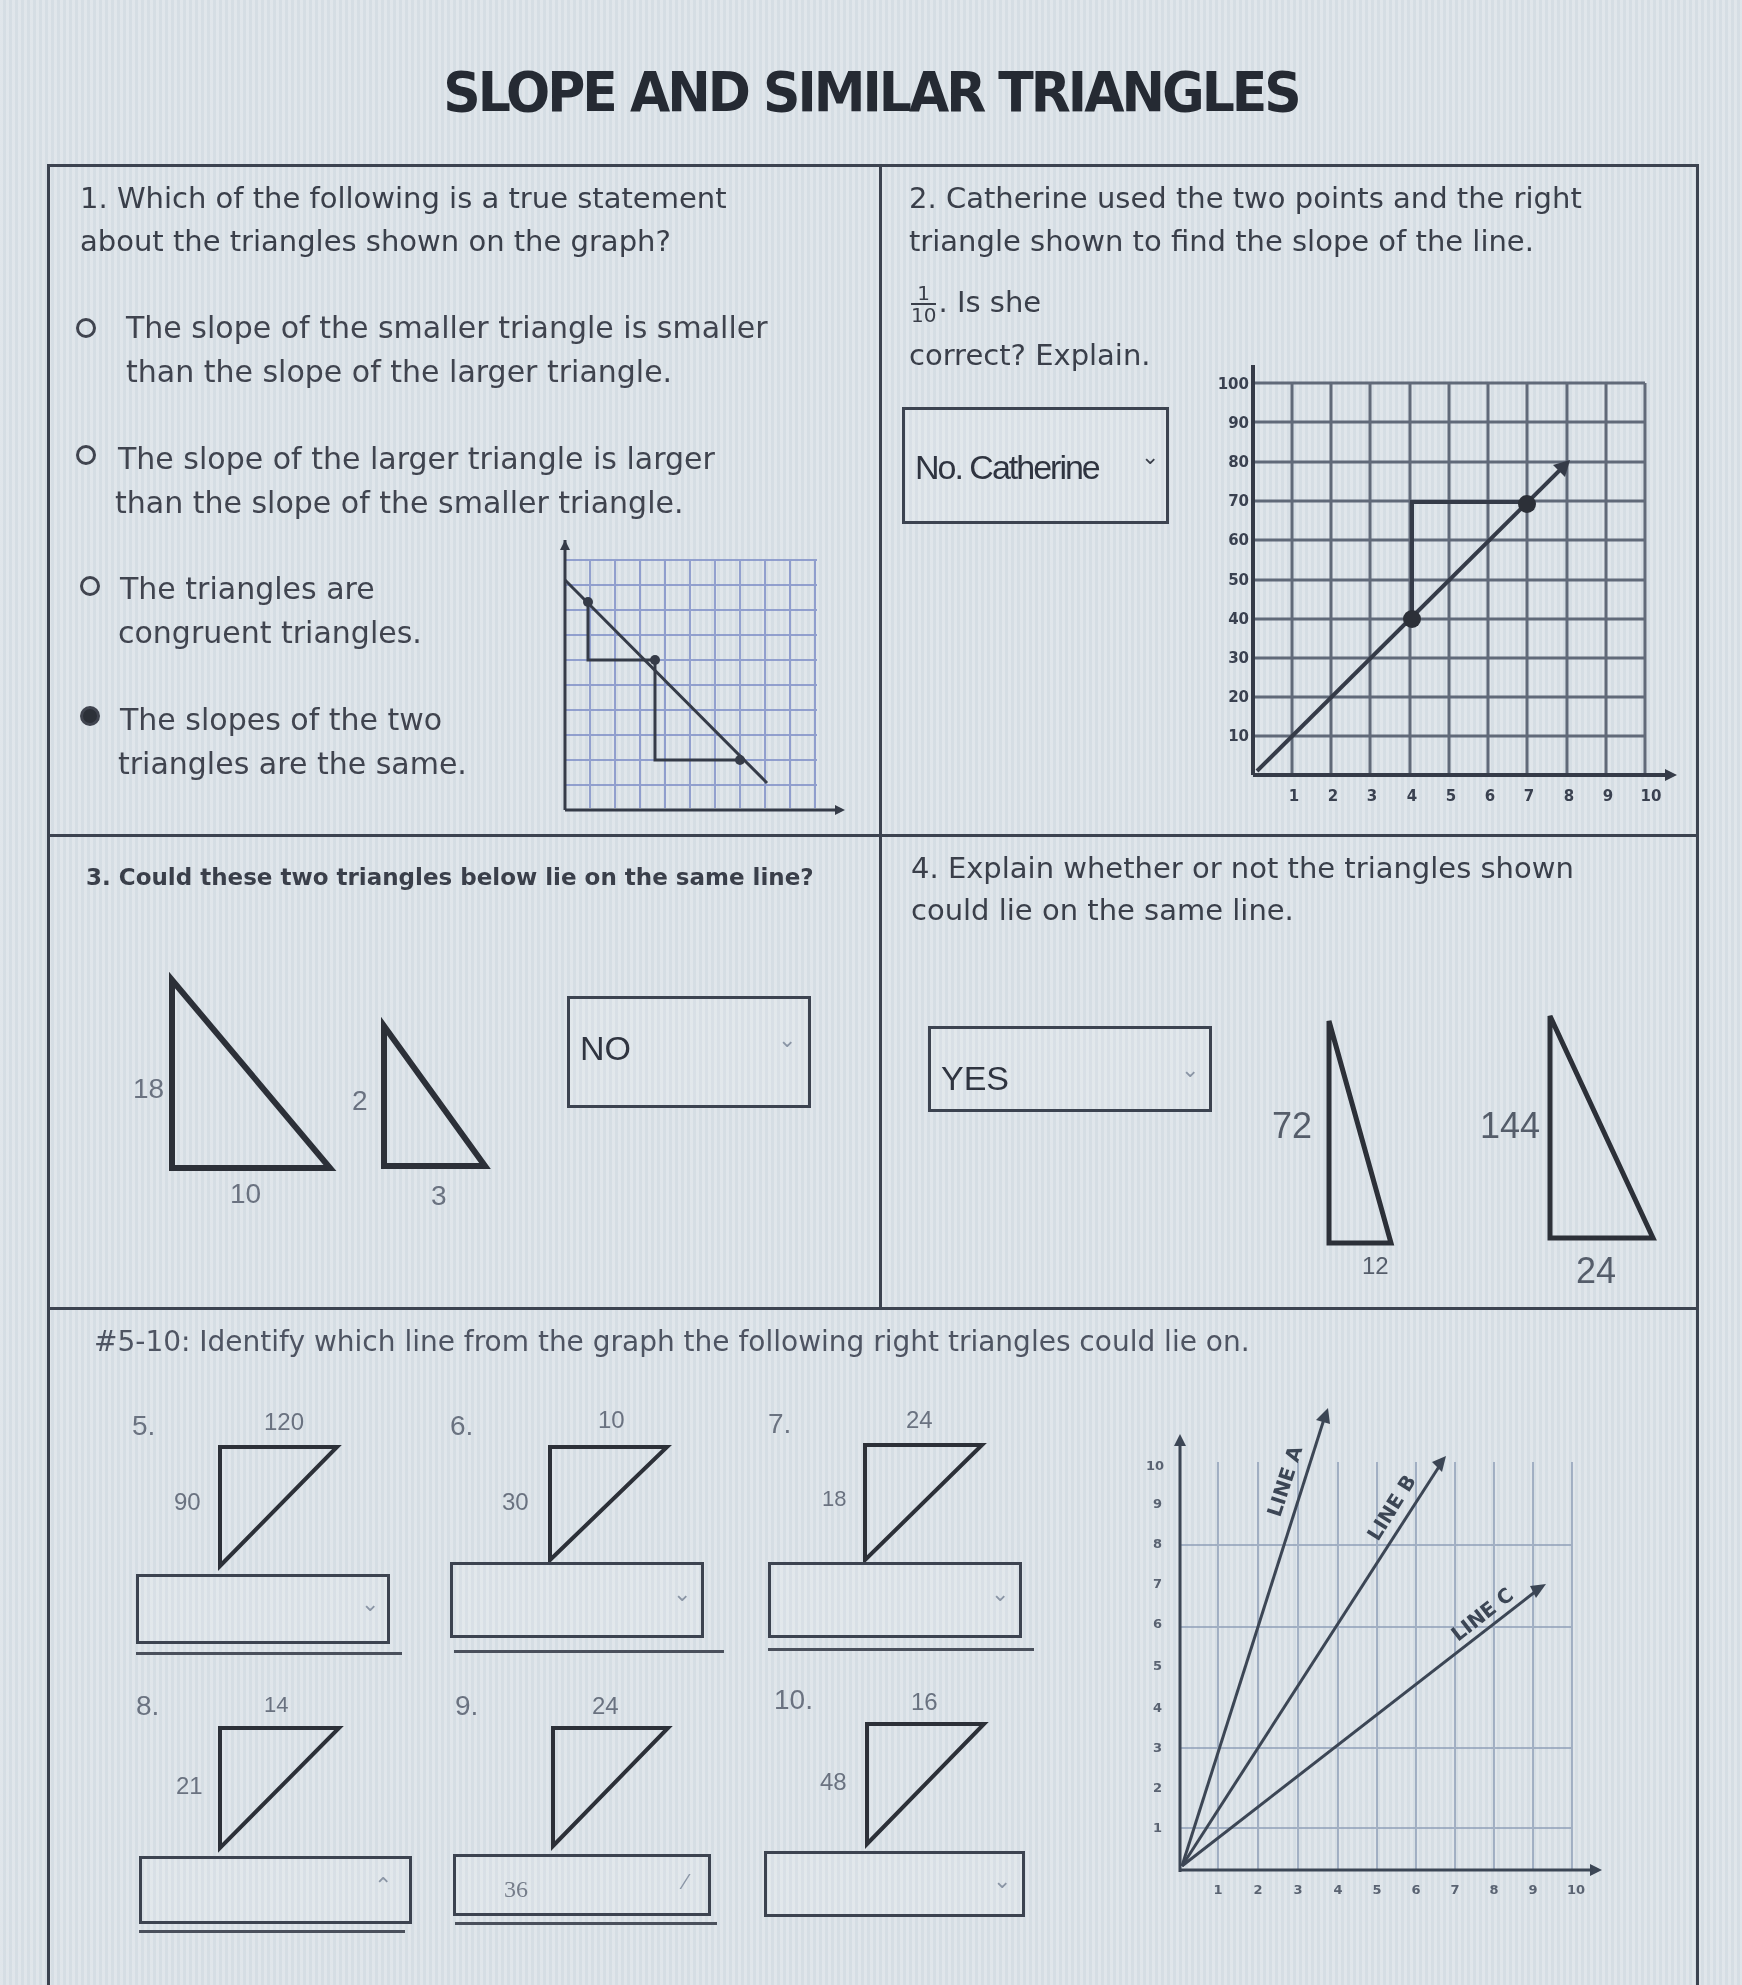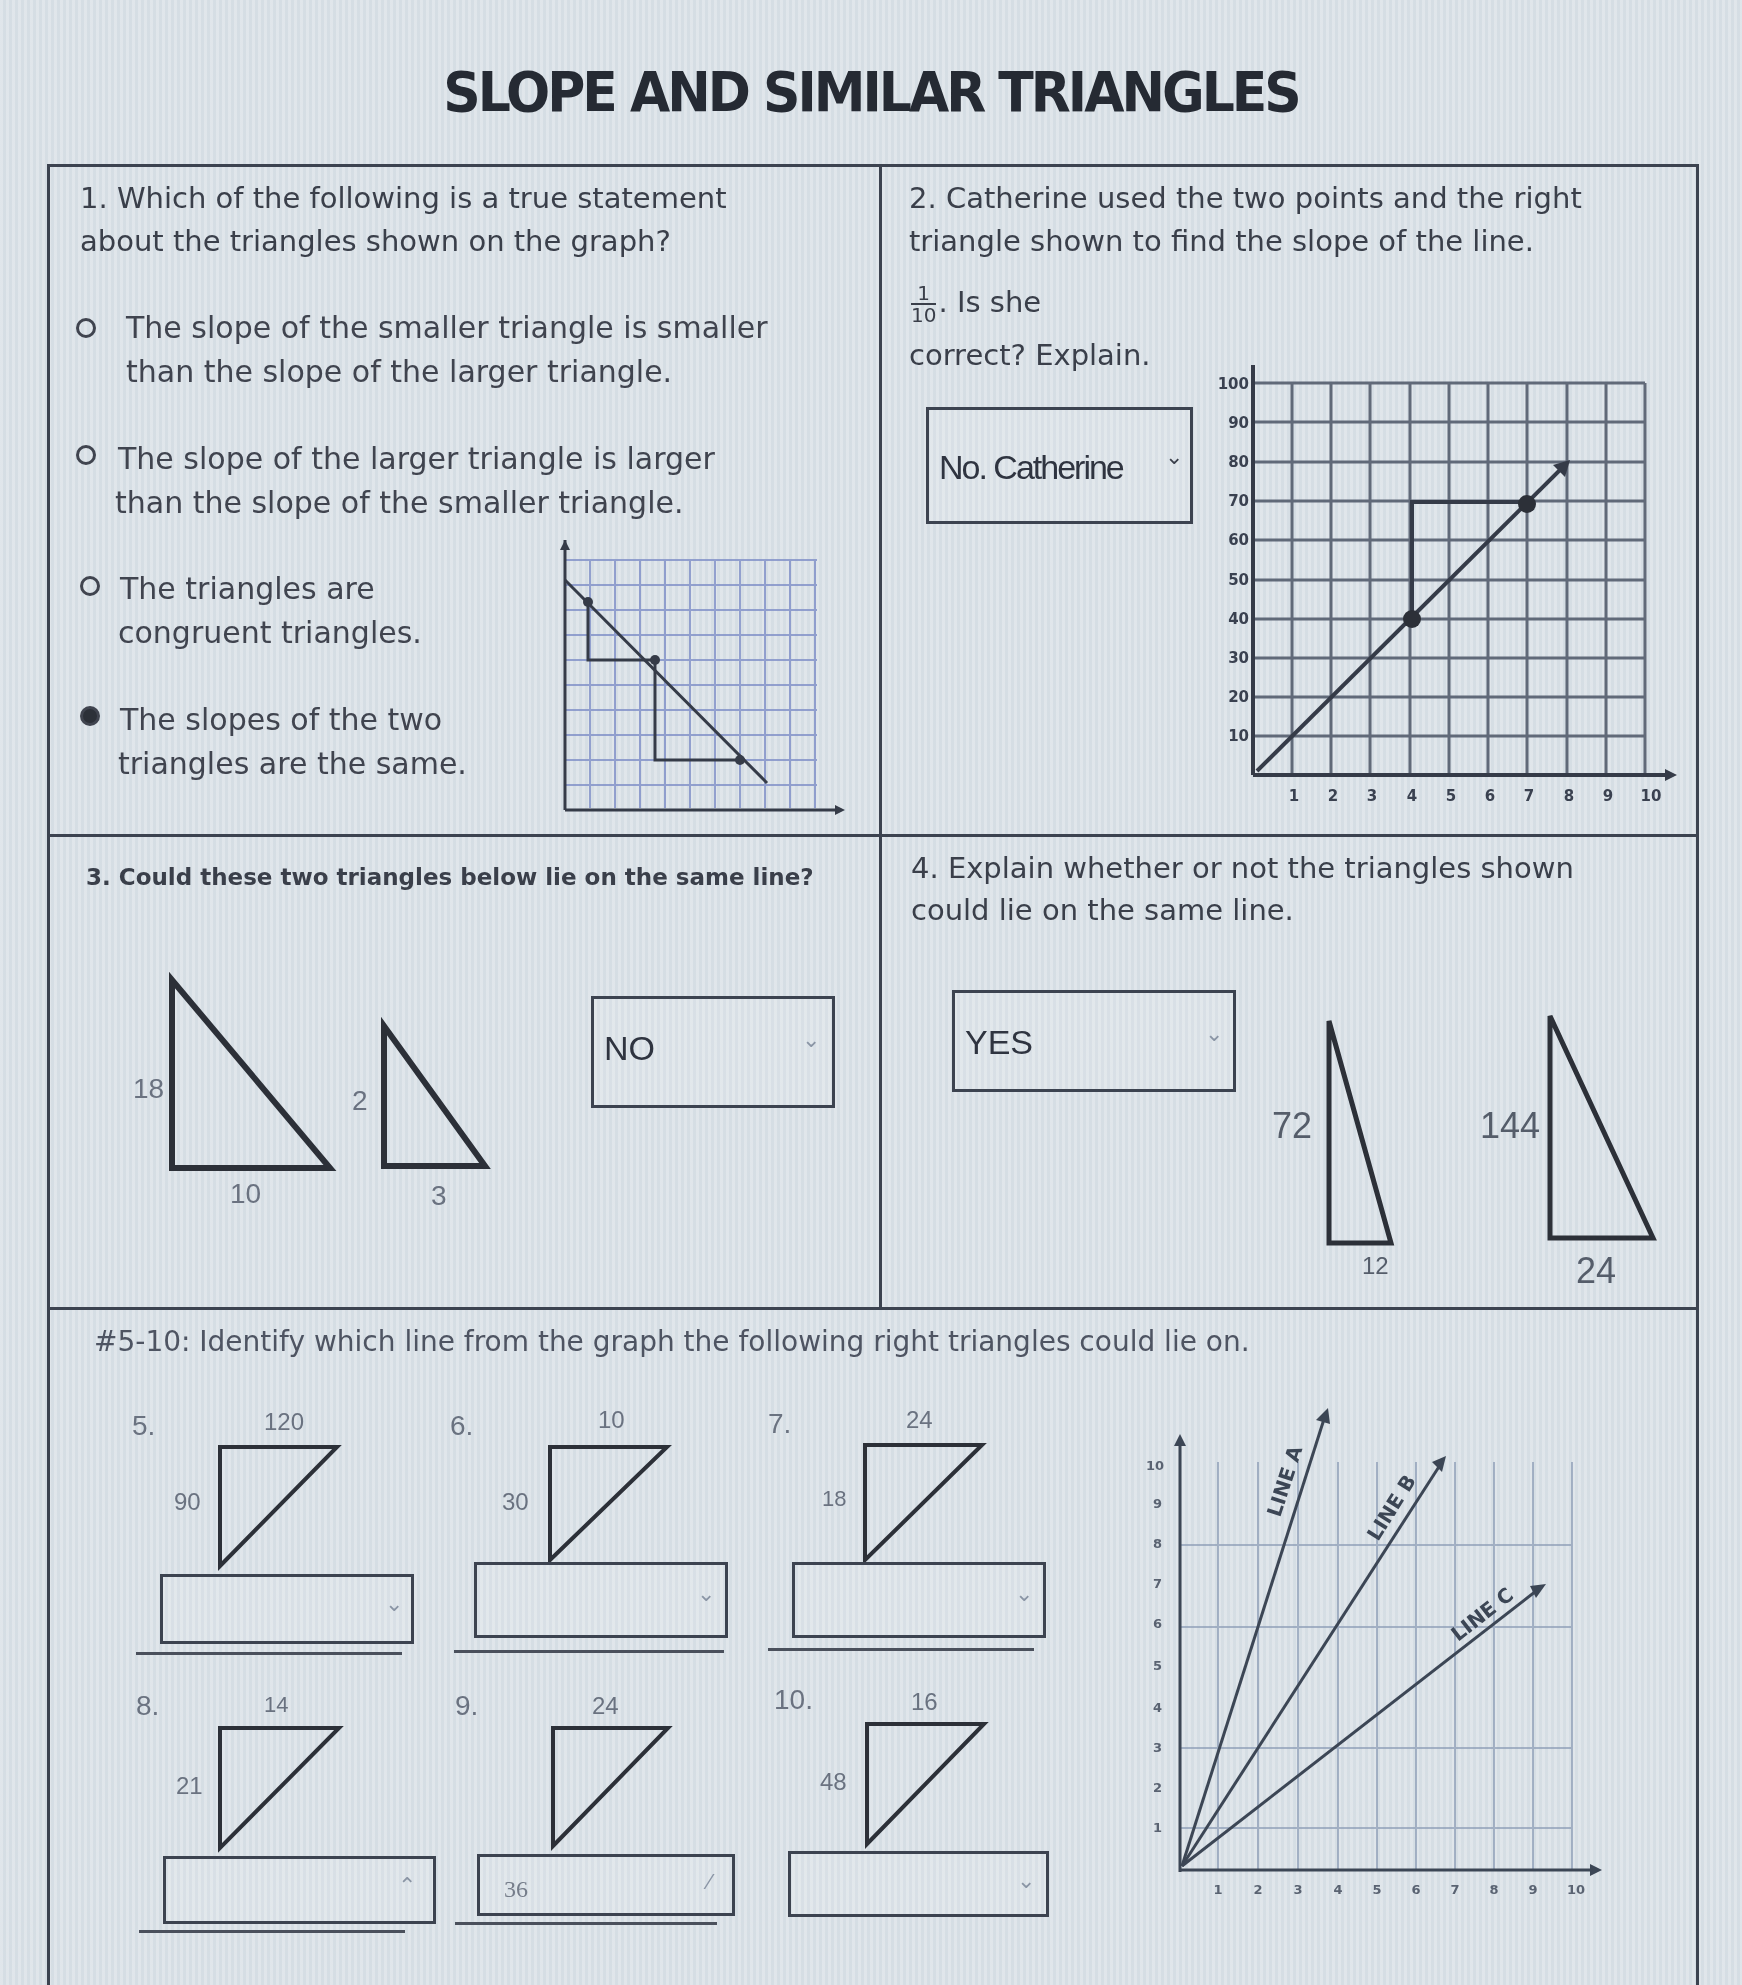--- a/index.html
+++ b/index.html
@@ -27,21 +27,20 @@
   .opt { position: absolute; font-size: 30px; line-height: 44px; color: #40444f; }
   .radio {
     position: absolute; width: 20px; height: 20px; border-radius: 50%;
     border: 3px solid #40444f; background: transparent;
   }
   .radio.selected { background: #2c3038; }
   .select {
     position: absolute; border: 3px solid #3c4350; background: rgba(255,255,255,0.08);
     font-family: "Liberation Sans", sans-serif; font-size: 34px; color: #2f3440;
     padding-left: 10px;
-    margin-left: 24px;
   }
   .select .val { position: absolute; left: 10px; }
   .select .chev { position: absolute; font-size: 22px; color: #8a95a5; }
   .lbl { position: absolute; font-family: "Liberation Sans", sans-serif; color: #6a7280; }
   .answer-line { position: absolute; height: 3px; background: #4a505c; }
   svg text { font-family: "DejaVu Sans", sans-serif; }
 </style>
 </head>
 <body>
 
@@ -205,21 +204,21 @@
   <div class="select" style="left:567px; top:996px; width:244px; height:112px;">
     <span class="val" style="top:30px;">NO</span>
     <span class="chev" style="left:208px; top:28px;">⌄</span>
   </div>
 </div>
 
 <div>
   <div class="q" style="left:899px; top:847px;text-align:right;">4. Explain whether or not the triangles shown</div>
   <div class="q" style="left:899px; top:889px;">could lie on the same line.</div>
 
-  <div class="select" style="left:928px; top:990px; width:284px; height:102px;">
+  <div class="select" style="left:928px; top:1026px; width:284px; height:86px;">
     <span class="val" style="top:30px;">YES</span>
     <span class="chev" style="left:250px; top:28px;">⌄</span>
   </div>
 
   <svg style="position:absolute; left:1310px; top:1005px;" width="370" height="260" viewBox="0 0 370 260">
     <polygon points="19,16 19,238 81,238" fill="none" stroke="#2c3038" stroke-width="5"></polygon>
     <polygon points="240,11 240,233 343,233" fill="none" stroke="#2c3038" stroke-width="5"></polygon>
   </svg>
   <div class="lbl" style="left:1272px; top:1105px; font-size:36px; color:#555d6a;">72</div>
   <div class="lbl" style="left:1362px; top:1252px; font-size:24px; color:#555d6a;">12</div>

